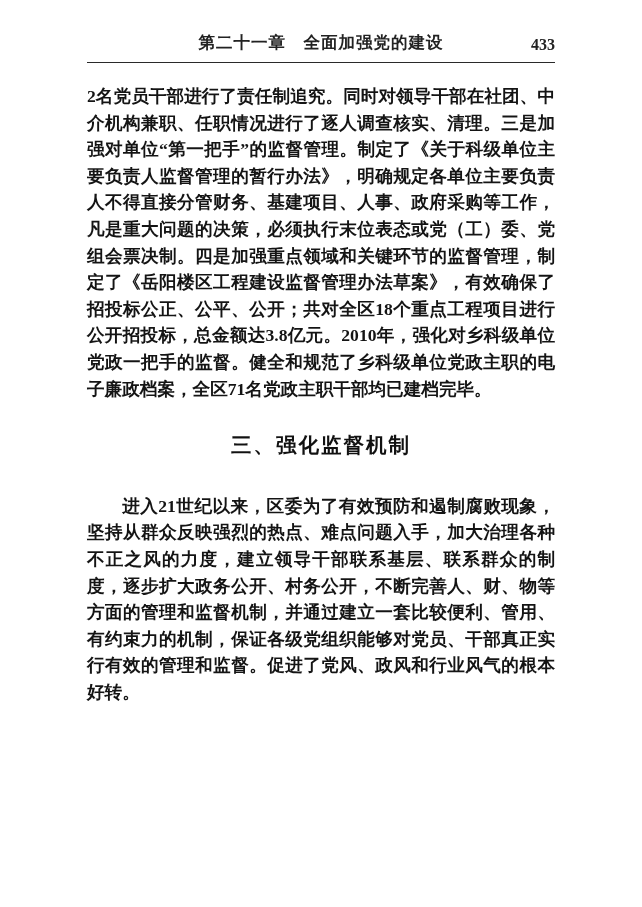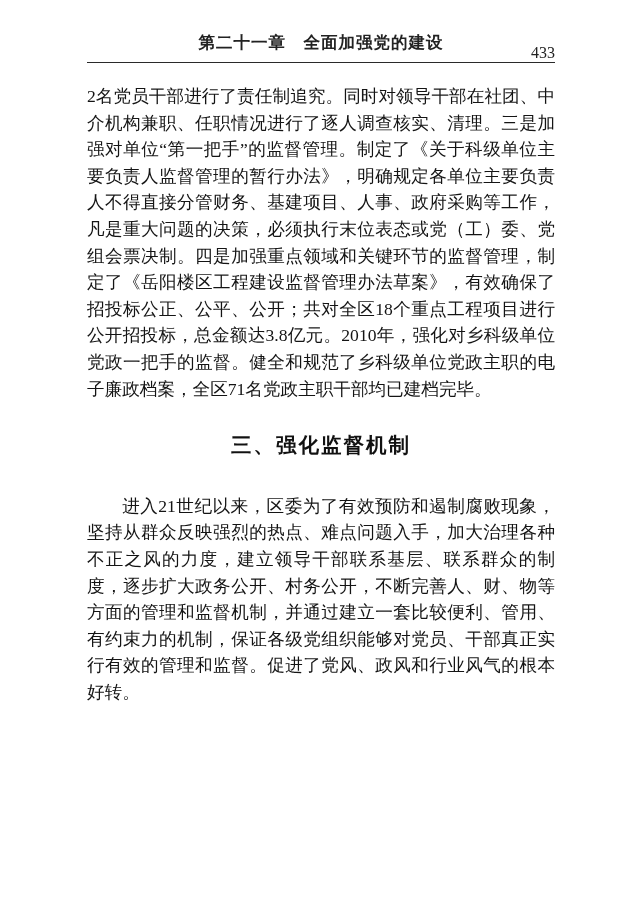--- a/index.html
+++ b/index.html
@@ -27,35 +27,36 @@
     font-size: 16.5px;
     font-weight: bold;
     letter-spacing: 1px;
     padding-bottom: 8px;
     border-bottom: 1.5px solid #2a2a2a;
     color: #222;
   }
   .page-header .page-number {
     position: absolute;
     right: 0;
-    top: 12px;
-    font-weight: normal;
+    top: 4px;
+    font-weight: bold;
     letter-spacing: 0;
     font-size: 16px;
   }
   .body-text {
     margin-top: 20px;
     font-size: 17.6px;
     line-height: 26.6px;
     text-align: justify;
     text-justify: inter-ideograph;
     color: #141414;
   }
   .para {
     text-align: justify;
+    font-weight: bold;
   }
   .para.indent {
     text-indent: 2em;
   }
   .section-heading {
     text-align: center;
     font-weight: bold;
     font-size: 20.5px;
     letter-spacing: 2px;
     margin-top: 30px;

